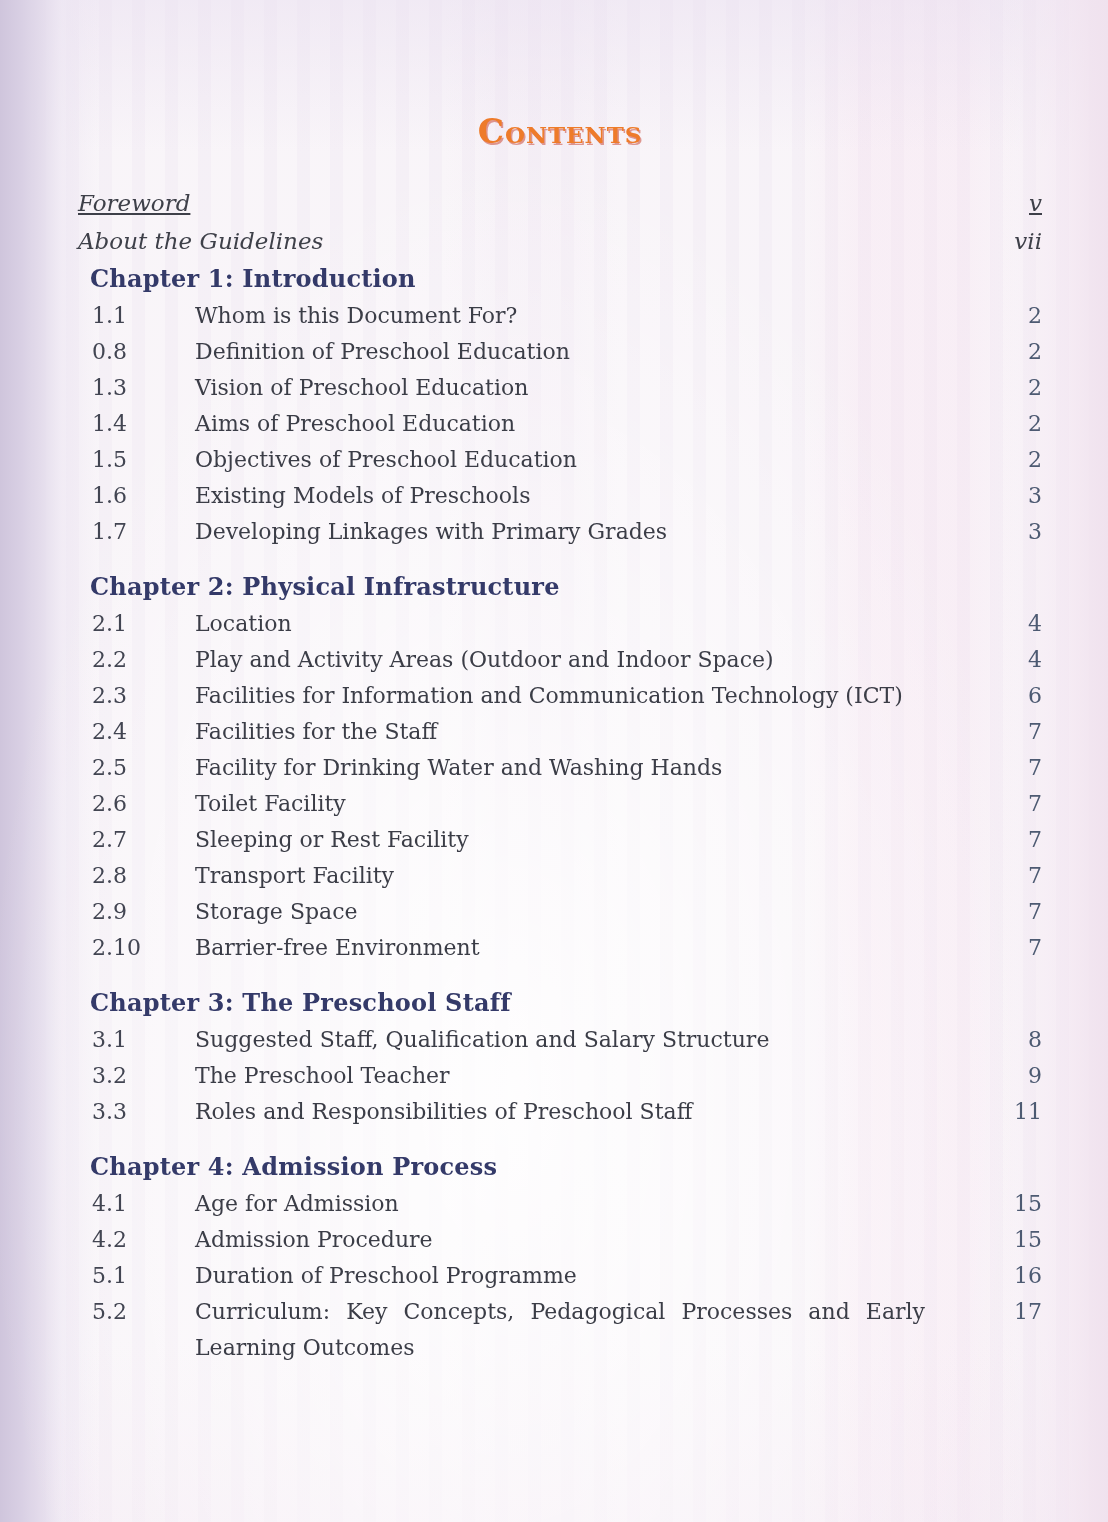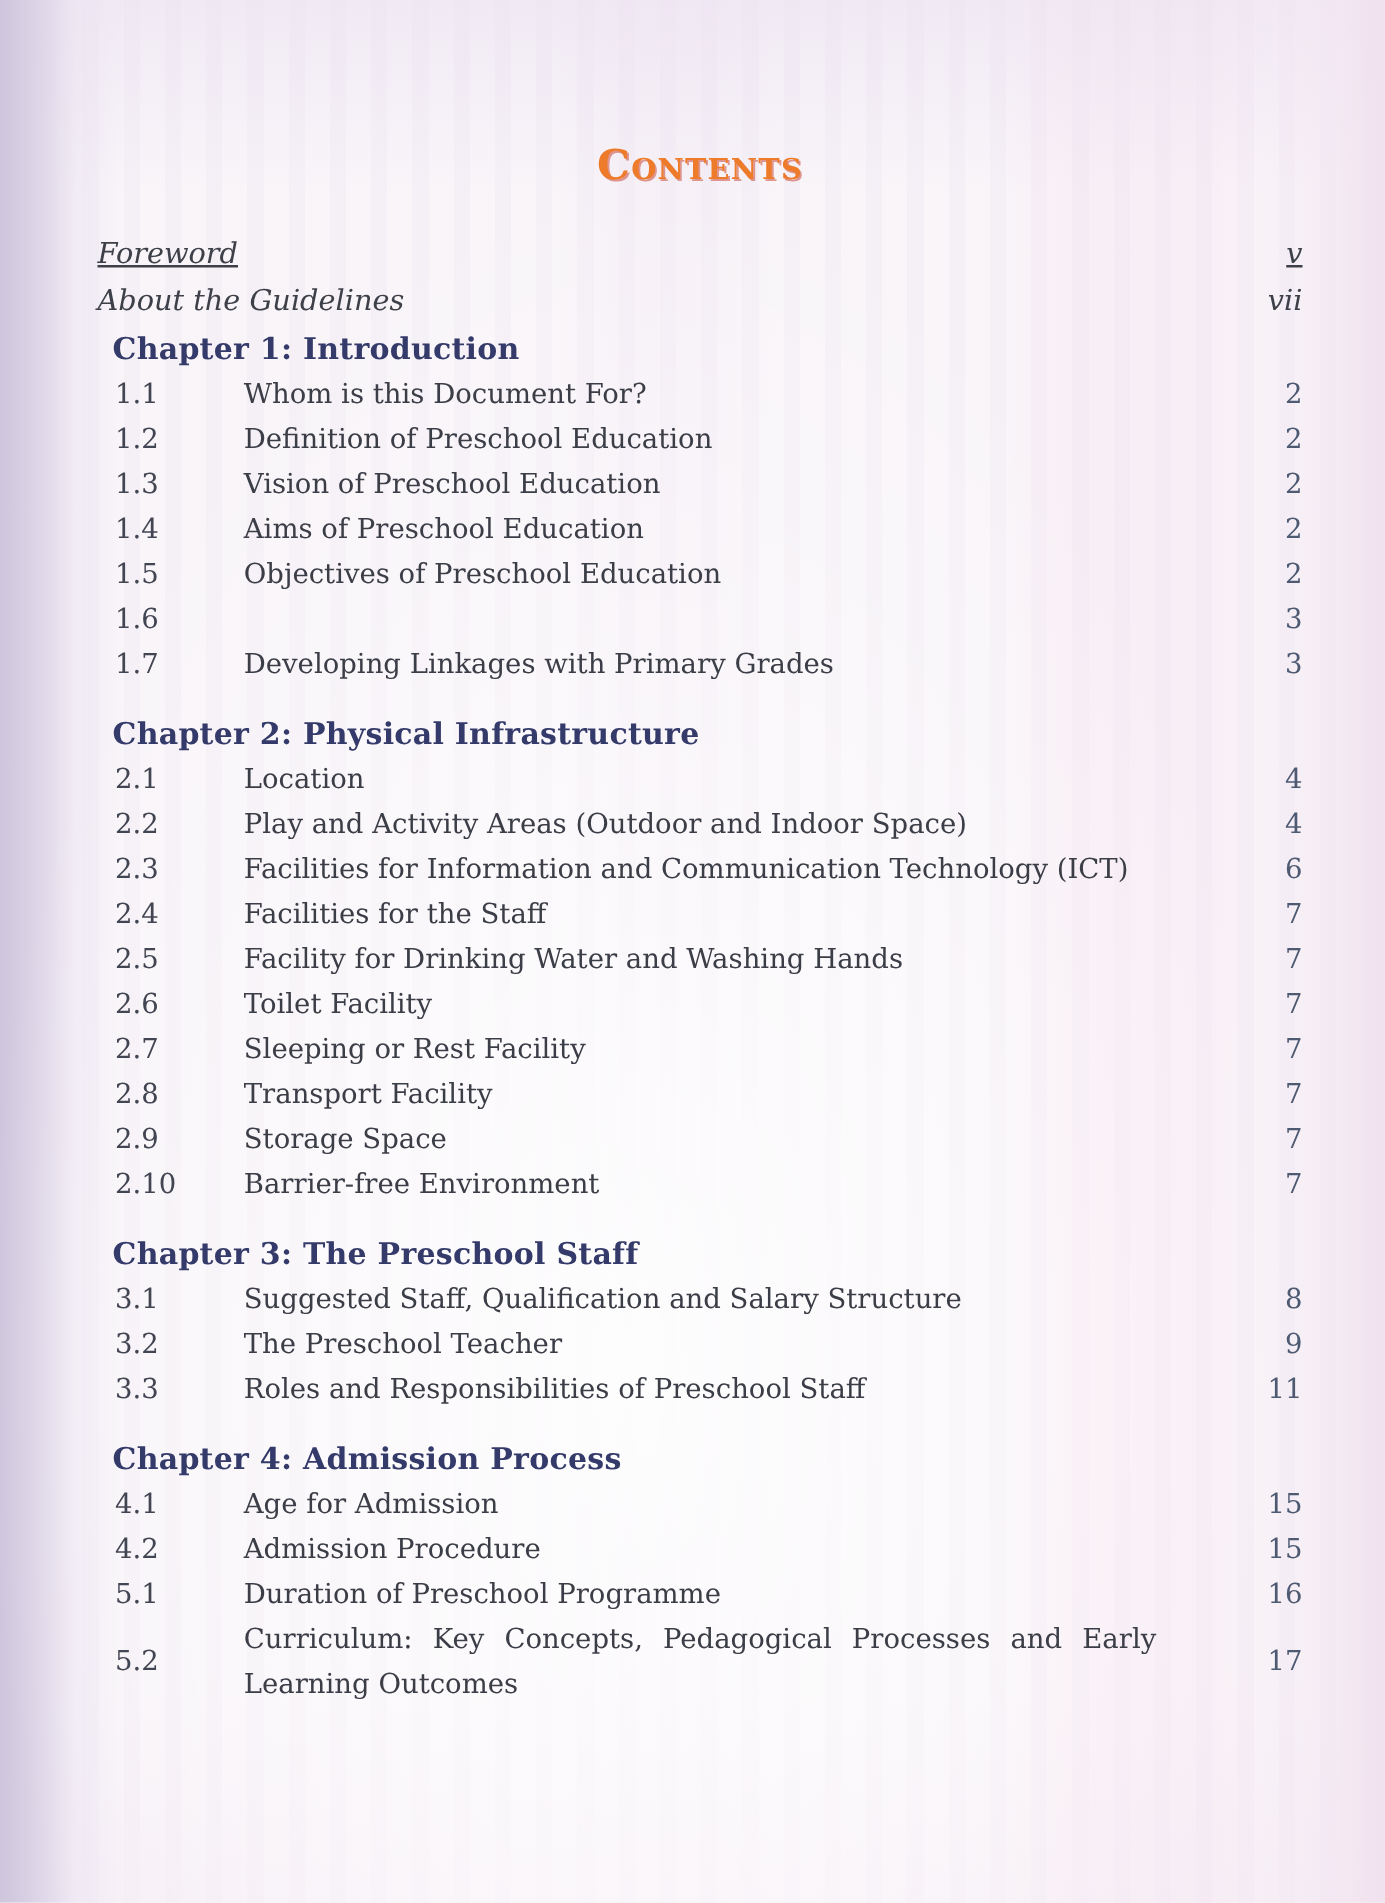--- a/index.html
+++ b/index.html
@@ -59,21 +59,21 @@
     color: #343a69;
     margin-left: 12px;
   }
   .chapter + .chapter .chapter-heading { margin-top: 18px; }
   .chapter:last-child .chapter-heading { margin-top: 20px; }
   .section-row {
     display: flex;
     line-height: 36px;
     font-size: 22px;
     color: #3b3d47;
-    align-items: center;
+    align-items: flex-start;
   }
   .section-number {
     width: 117px;
     box-sizing: border-box;
     padding-left: 14px;
     flex: none;
     color: #424552;
   }
   .section-title {
     flex: 1;
@@ -109,21 +109,21 @@
   <div class="chapter">
     <div class="chapter-heading">Chapter 1: Introduction</div>
     <div>
   <div class="section-row">
     <span class="section-number">1.1</span>
     <span class="section-title">Whom is this Document For?</span>
     <span class="section-page">2</span>
   </div>
 
   <div class="section-row">
-    <span class="section-number">1.2</span>
+    <span class="section-number">0.8</span>
     <span class="section-title">Definition of Preschool Education</span>
     <span class="section-page">2</span>
   </div>
 
   <div class="section-row">
     <span class="section-number">1.3</span>
     <span class="section-title">Vision of Preschool Education</span>
     <span class="section-page">2</span>
   </div>
 
@@ -134,20 +134,21 @@
   </div>
 
   <div class="section-row">
     <span class="section-number">1.5</span>
     <span class="section-title">Objectives of Preschool Education</span>
     <span class="section-page">2</span>
   </div>
 
   <div class="section-row">
     <span class="section-number">1.6</span>
+    <span class="section-title">Existing Models of Preschools</span>
     <span class="section-page">3</span>
   </div>
 
   <div class="section-row">
     <span class="section-number">1.7</span>
     <span class="section-title">Developing Linkages with Primary Grades</span>
     <span class="section-page">3</span>
   </div>
 </div>
   </div>

